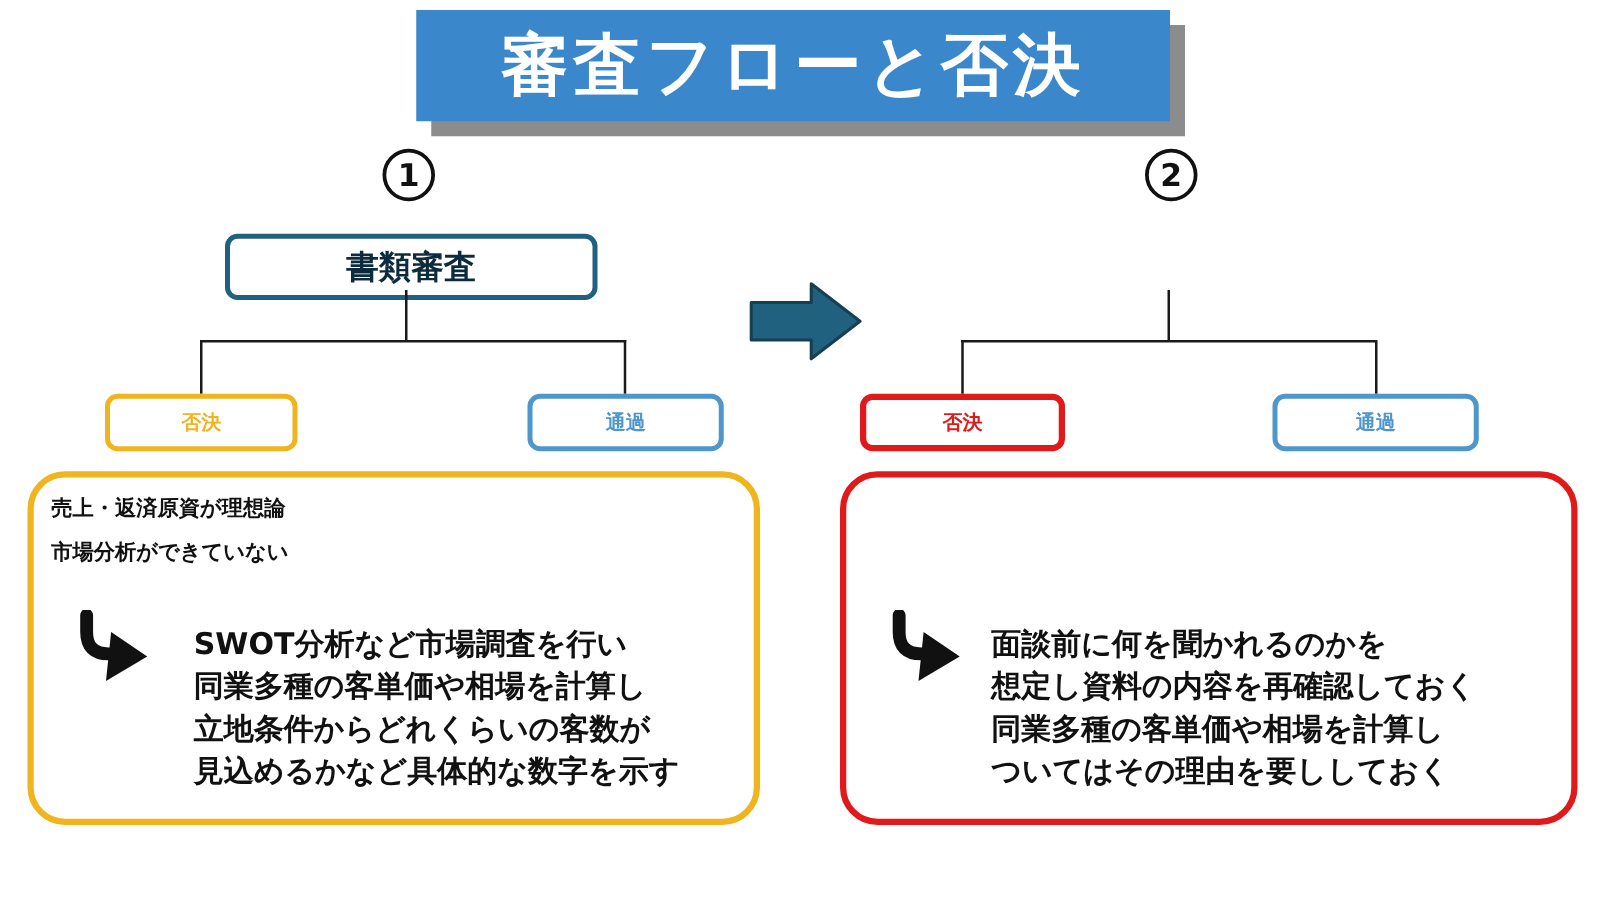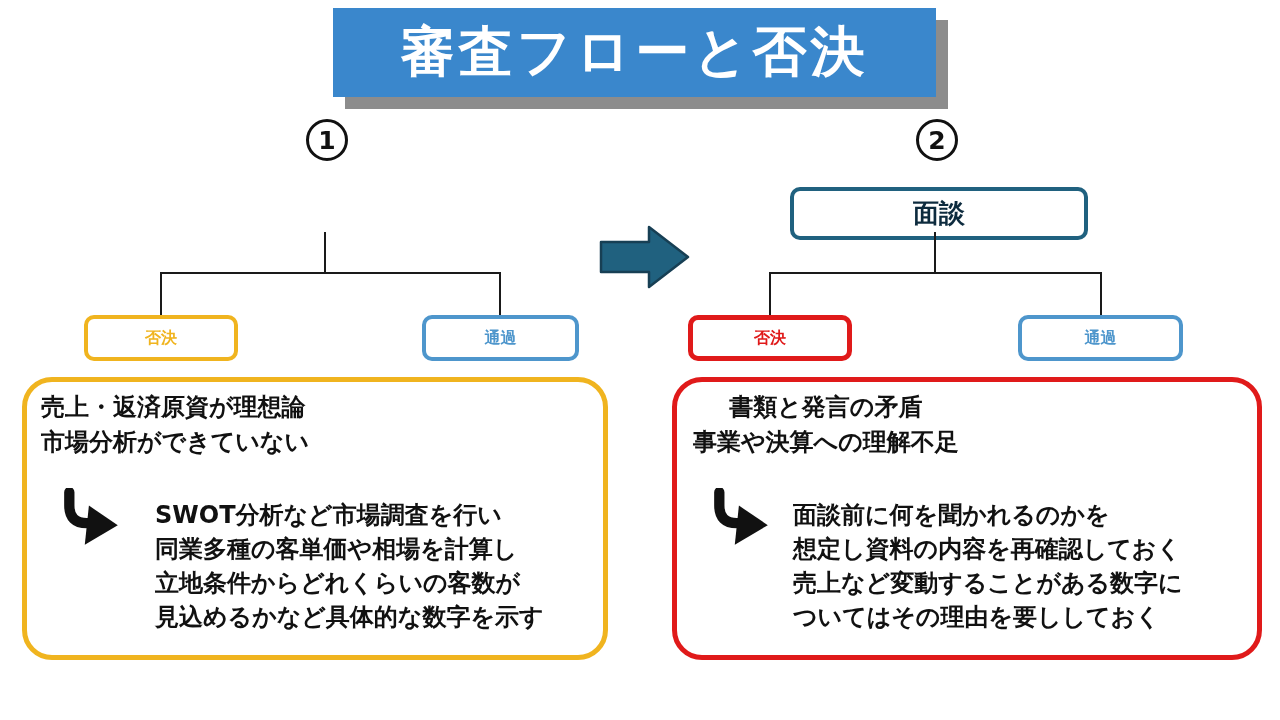--- a/index.html
+++ b/index.html
@@ -45,21 +45,21 @@
   .result.rej2{left:688px;width:164px;border:5px solid var(--reject2,#E01A1A);color:var(--reject2,#E01A1A);}
   .result.pass2{left:1018px;width:165px;border:4px solid var(--pass,#4E96CC);color:var(--pass,#4E96CC);}
   
   .note{
     position:absolute;top:377px;height:283px;background:#fff;border-radius:30px;
     box-sizing:border-box;
   }
   .note.n1{left:22px;width:586px;border:5px solid var(--reject1,#F0B41F);}
   .note.n2{left:672px;width:590px;border:5px solid var(--reject2,#E01A1A);}
   .problem{
-    position:absolute;left:14px;top:8px;font-size:24px;line-height:35px;
+    position:absolute;left:14px;top:8px;font-size:17px;line-height:35px;
     color:var(--text,#111);white-space:pre-line;
   }
   .n2 .problem{left:16px;text-align:center;width:max-content;}
   .advice{
     position:absolute;top:116px;font-size:24px;line-height:34px;
     color:var(--text,#111);white-space:pre-line;
   }
   .n1 .advice{left:128px;} .n2 .advice{left:116px;}
   .curve-arrow{position:absolute;left:32px;top:106px;width:66px;height:62px;}
   
@@ -70,21 +70,21 @@
 
 <div id="stage" style="--banner_bg: #3A87CC; --banner_shadow: #8C8C8C; --stage_border: #20617F; --stage_text: #0D2B3E; --arrow_fill: #20617F; --arrow_edge: #173F54; --reject1: #F0B41F; --reject2: #E01A1A; --pass: #4E96CC; --line: #1A1A1A; --text: #111111;">
 
   <div class="banner">
     <span class="t">審査フローと否決</span>
   </div>
 
   <div class="stepnum s1">1</div>
   <div class="stepnum s2">2</div>
 
-  <div class="stagebox s2">面談</div>
+  <div class="stagebox s1">書類審査</div>
 
   <div class="line v" style="left:324px;top:232px;height:40px;"></div>
   <div class="line h" style="left:160px;top:272px;width:341px;"></div>
   <div class="line v" style="left:160px;top:272px;height:43px;"></div>
   <div class="line v" style="left:499px;top:272px;height:43px;"></div>
 
   <div class="line v" style="left:934px;top:232px;height:40px;"></div>
   <div class="line h" style="left:769px;top:272px;width:332px;"></div>
   <div class="line v" style="left:769px;top:272px;height:43px;"></div>
   <div class="line v" style="left:1100px;top:272px;height:43px;"></div>
@@ -105,25 +105,23 @@
       <path d="M10 4 v13 q0 17 17 17 h5" fill="none" stroke="#111" stroke-width="10" stroke-linecap="round"></path>
       <path d="M29 17 L57 36 L25 55 Z" fill="#111"></path>
     </svg>
     <div class="advice">SWOT分析など市場調査を行い
 同業多種の客単価や相場を計算し
 立地条件からどれくらいの客数が
 見込めるかなど具体的な数字を示す</div>
   </div>
 
   <div class="note n2">
-    <div class="problem">書類と発言の矛盾
-事業や決算への理解不足</div>
     <svg class="curve-arrow" viewBox="0 0 64 60">
       <path d="M10 4 v13 q0 17 17 17 h5" fill="none" stroke="#111" stroke-width="10" stroke-linecap="round"></path>
       <path d="M29 17 L57 36 L25 55 Z" fill="#111"></path>
     </svg>
     <div class="advice">面談前に何を聞かれるのかを
 想定し資料の内容を再確認しておく
-売上など変動することがある数字に
+同業多種の客単価や相場を計算し
 ついてはその理由を要ししておく</div>
   </div>
 
 </div>
 
 </body></html>

